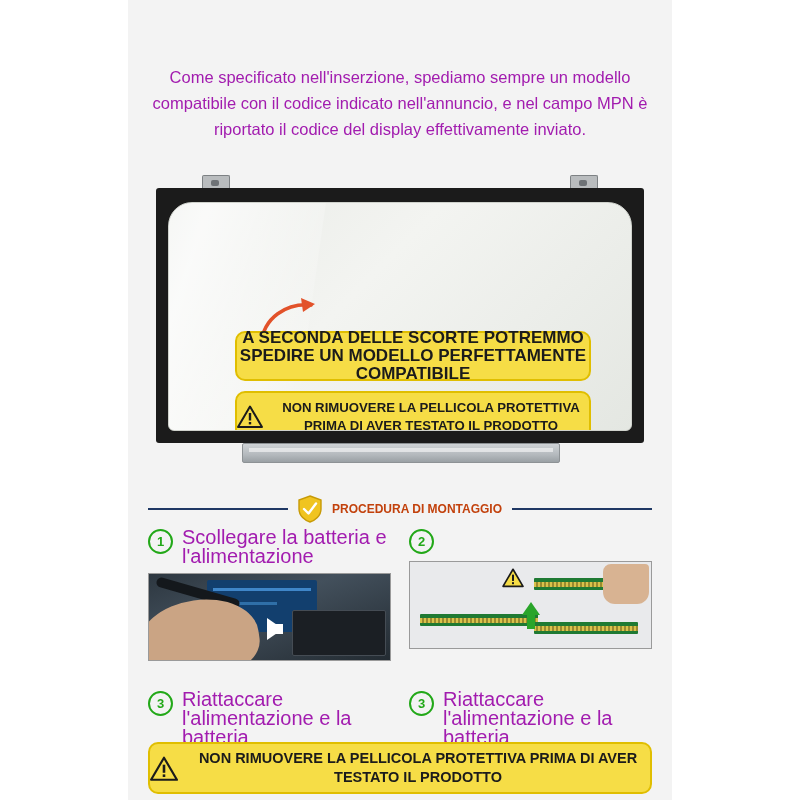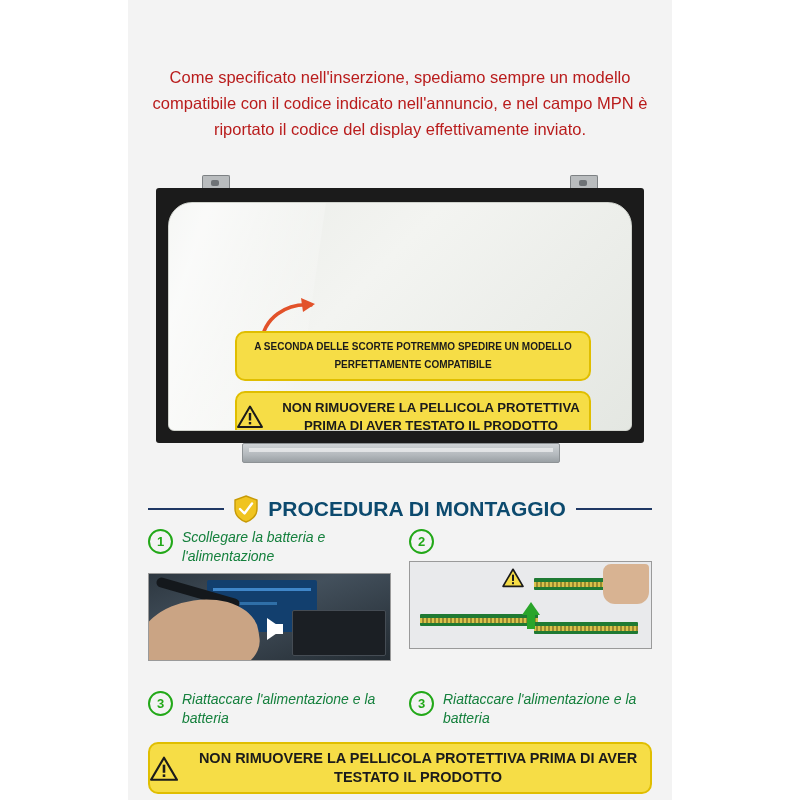--- a/index.html
+++ b/index.html
@@ -69,21 +69,21 @@
   }
 
   .intro {
     position: absolute;
     left: 20px;
     top: 64px;
     width: 504px;
     text-align: center;
     font-size: 16.5px;
     line-height: 26px;
-    color: #b91c1c;
+    color: #a21caf;
   }
 
   
   .screen-wrap {
     position: absolute;
     left: 28px;
     top: 175px;
     width: 488px;
     height: 310px;
   }
@@ -179,21 +179,21 @@
     justify-content: center;
     text-align: center;
     color: #1b1b1b;
     font-weight: bold;
   }
   .yb1 {
     left: 66px;
     top: 128px;
     width: 356px;
     height: 50px;
-    font-size: 10px;
+    font-size: 17px;
     line-height: 18px;
   }
   .yb2 {
     left: 66px;
     top: 188px;
     width: 356px;
     height: 52px;
     font-size: 13.2px;
     line-height: 18px;
     gap: 10px;
@@ -218,23 +218,23 @@
     flex: 1 1 auto;
     height: 2px;
     background: #1f3864;
   }
   .shield {
     flex: 0 0 auto;
     width: 24px;
     height: 28px;
   }
   .proc-title {
-    font-size: 21px;
+    font-size: 12px;
     font-weight: bold;
-    color: #0c4a6e;
+    color: #c2410c;
     white-space: nowrap;
   }
 
   .steps {
     position: absolute;
     left: 20px;
     top: 528px;
     width: 504px;
     display: flex;
     gap: 18px;
@@ -254,24 +254,23 @@
     border-radius: 50%;
     color: #22a818;
     font-size: 13px;
     font-weight: bold;
     display: flex;
     align-items: center;
     justify-content: center;
     margin-top: 1px;
   }
   .step-text {
-    font-size: 14px;
+    font-size: 20px;
     line-height: 19px;
-    color: #15803d;
-    font-style: italic;
+    color: #a21caf;
   }
   .photo {
     width: 243px;
     height: 88px;
     border: 1px solid #9a9a9a;
     box-sizing: border-box;
     overflow: hidden;
     position: relative;
   }
   .photo-a { background: linear-gradient(160deg, #2d3740 0%, #43505c 40%, #232b32 100%); }

